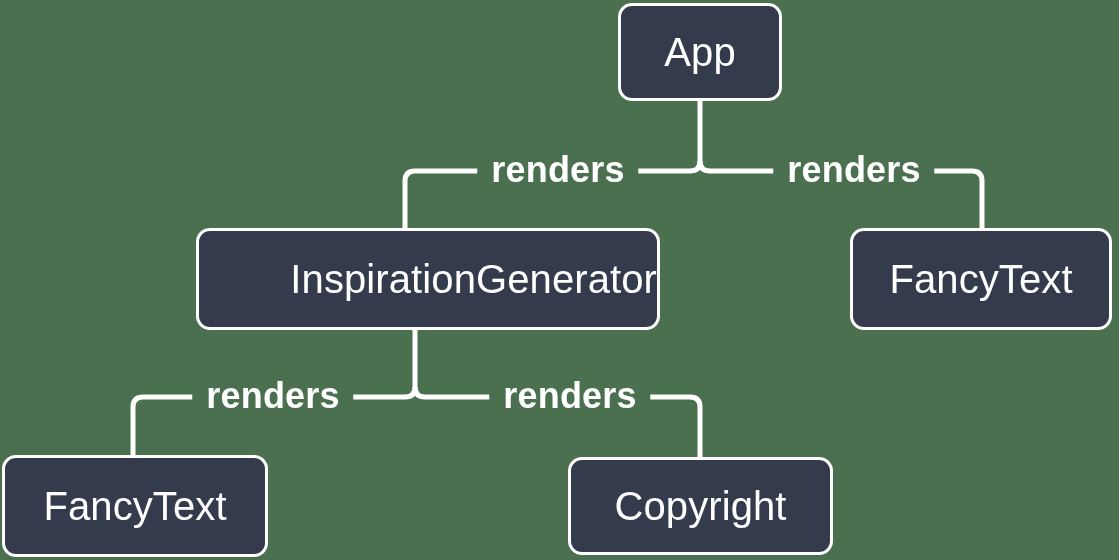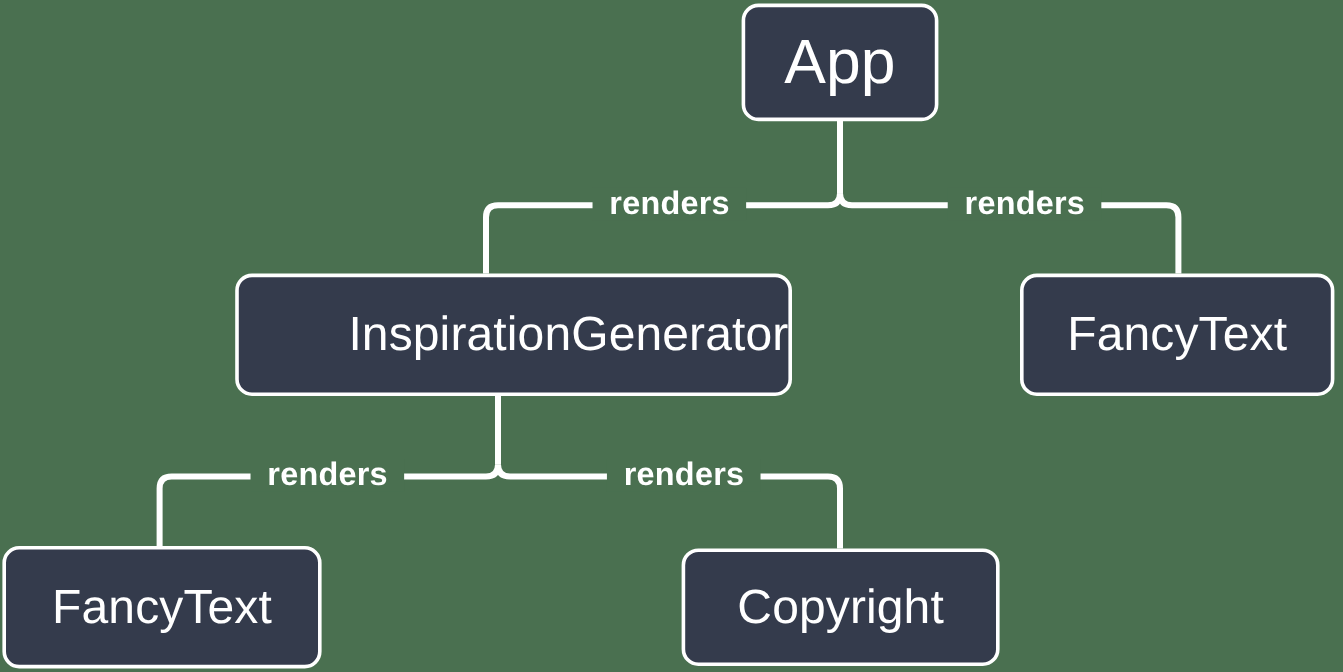--- a/index.html
+++ b/index.html
@@ -40,21 +40,21 @@
     letter-spacing: 0.1px;
     white-space: nowrap;
   }
   .node-label {
     color: #ffffff;
     line-height: 1;
   }
   .edge-label {
     position: absolute;
     color: #ffffff;
-    font-size: 27px;
+    font-size: 36px;
     font-weight: 700;
     line-height: 1;
     transform: translate(-50%, -50%);
     white-space: nowrap;
     letter-spacing: 0.2px;
   }
 </style>
 </head>
 <body>
 
@@ -79,21 +79,21 @@
 
   <div class="edge-label" style="left:558px; top:170px; background:#4a7050; padding:0 14px;">renders</div>
 
   <div class="edge-label" style="left:854px; top:170px; background:#4a7050; padding:0 14px;">renders</div>
 
   <div class="edge-label" style="left:273px; top:396px; background:#4a7050; padding:0 14px;">renders</div>
 
   <div class="edge-label" style="left:570px; top:396px; background:#4a7050; padding:0 14px;">renders</div>
 
   <div class="node-box" style="left:618px; top:3px; width:164px; height:98px;">
-    <span class="node-label" style="font-size:52px;">App</span>
+    <span class="node-label" style="font-size:40px;">App</span>
   </div>
 
   <div class="node-box" style="left:196px; top:228px; width:464px; height:102px;justify-content:flex-end;">
     <span class="node-label" style="font-size:40px;">InspirationGenerator</span>
   </div>
 
   <div class="node-box" style="left:850px; top:228px; width:262px; height:102px;">
     <span class="node-label" style="font-size:40px;">FancyText</span>
   </div>
 

